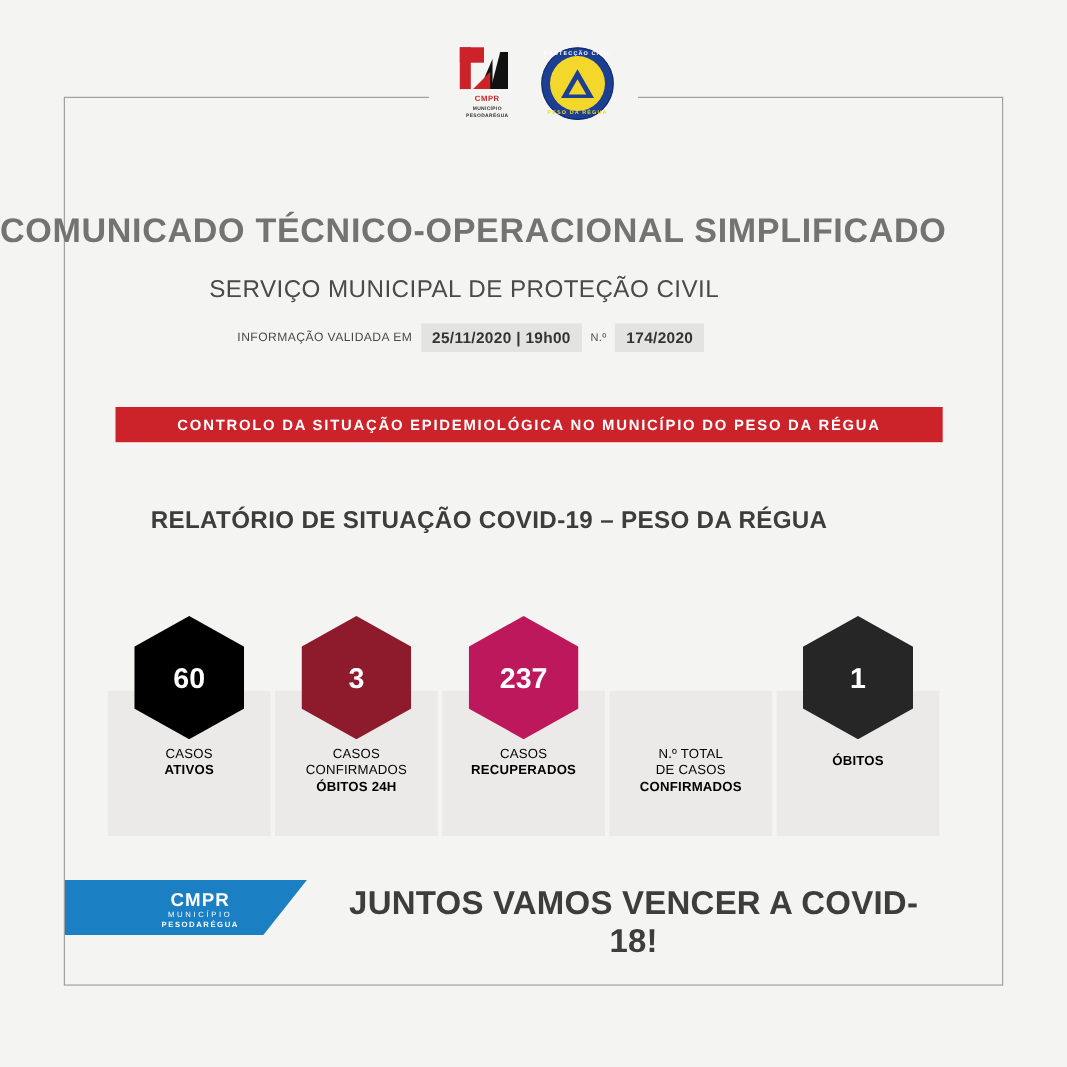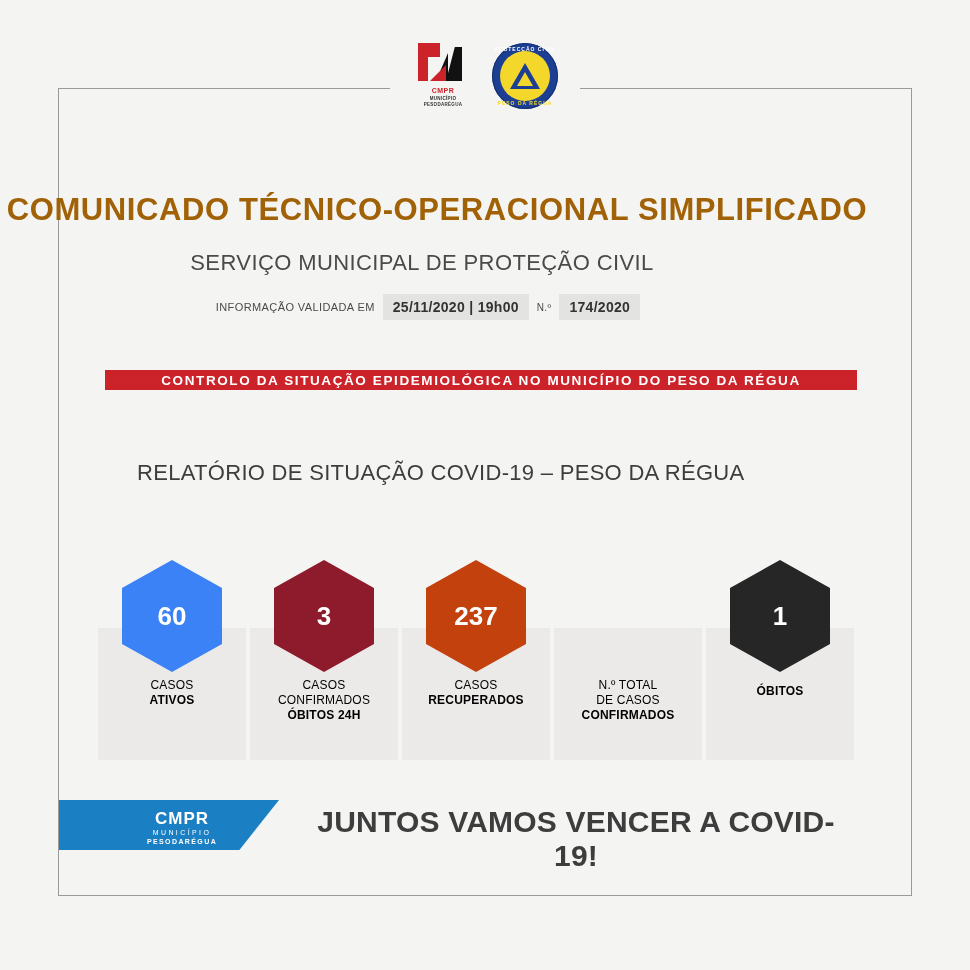--- a/index.html
+++ b/index.html
@@ -153,25 +153,25 @@
   }
   .pc-ring-text .top { top: 3px; }
   .pc-ring-text .bot { bottom: 3px; color:#f3d72b; }
 
   
   .title-main {
     position: absolute;
     left: 0;
     top: 192px;
     width: 874px;
-    text-align: center;
+    text-align: left;
     font-size: 31px;
     font-weight: bold;
     letter-spacing: 0.6px;
-    color: #a16207;
+    color: #737373;
   }
   .title-sub {
     position: absolute;
     left: 0;
     top: 250px;
     width: 844px;
     text-align: center;
     font-size: 22px;
     color: #4a4a4a;
     letter-spacing: 0.4px;
@@ -204,38 +204,38 @@
     font-size: 10px;
     letter-spacing: 0.3px;
   }
 
   
   .red-banner {
     position: absolute;
     left: 105px;
     top: 370px;
     width: 752px;
-    height: 20px;
+    height: 32px;
     background: #cc2229;
     display: flex;
     align-items: center;
     justify-content: center;
     color: #fff;
     font-size: 13.5px;
     font-weight: bold;
     letter-spacing: 1.6px;
   }
 
   
   .report-title {
     position: absolute;
     left: 137px;
     top: 460px;
     font-size: 22px;
-    font-weight: normal;
+    font-weight: bold;
     color: #3d3d3d;
     letter-spacing: 0.3px;
   }
 
   
   .stats {
     position: absolute;
     left: 98px;
     top: 560px;
     width: 756px;
@@ -387,21 +387,21 @@
   </div>
 
   <div class="red-banner" style="background: rgb(204, 34, 41);">CONTROLO DA SITUAÇÃO EPIDEMIOLÓGICA NO MUNICÍPIO DO PESO DA RÉGUA</div>
 
   <div class="report-title">RELATÓRIO DE SITUAÇÃO COVID-19 – PESO DA RÉGUA</div>
 
   <div class="stats">
 
     <div class="stat">
       <div class="stat-card"></div>
-      <div class="hex" style="background: #3b82f6;">
+      <div class="hex" style="background: #000000;">
         <span>60</span>
       </div>
       <div class="stat-labels">
         <div>CASOS</div>
         <div class="b">ATIVOS</div>
       </div>
     </div>
 
     <div class="stat">
       <div class="stat-card"></div>
@@ -410,21 +410,21 @@
       </div>
       <div class="stat-labels">
         <div>CASOS</div>
         <div>CONFIRMADOS</div>
         <div class="b">ÓBITOS 24H</div>
       </div>
     </div>
 
     <div class="stat">
       <div class="stat-card"></div>
-      <div class="hex" style="background: #c2410c;">
+      <div class="hex" style="background: #be185d;">
         <span>237</span>
       </div>
       <div class="stat-labels">
         <div>CASOS</div>
         <div class="b">RECUPERADOS</div>
       </div>
     </div>
 
     <div class="stat">
       <div class="stat-card"></div>
@@ -447,16 +447,16 @@
 
   </div>
 
   <div class="footer-band">
     <div class="footer-blue" style="background: rgb(27, 127, 195);"></div>
     <div class="footer-logo">
       <div class="fl-main">CMPR</div>
       <div class="fl-s1">MUNICÍPIO</div>
       <div class="fl-s2">PESODARÉGUA</div>
     </div>
-    <div class="footer-slogan">JUNTOS VAMOS VENCER A COVID-19!</div>
+    <div class="footer-slogan">JUNTOS VAMOS VENCER A COVID-18!</div>
   </div>
 
 </div>
 
 </body></html>

